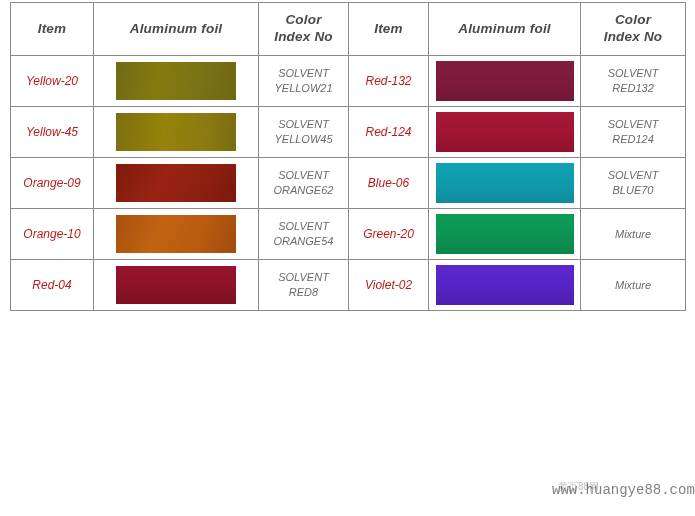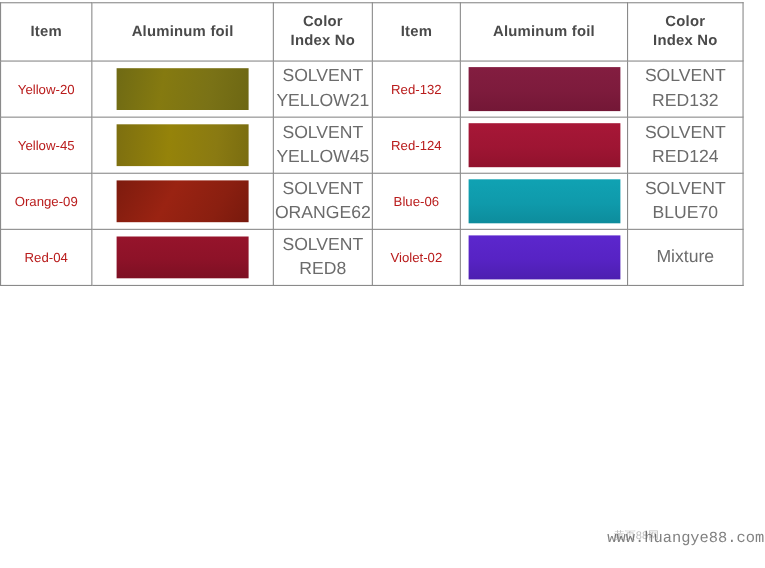--- a/index.html
+++ b/index.html
@@ -16,23 +16,24 @@
   }
   #sheet {
     position: relative;
     width: 695px;
     height: 516px;
     background: #ffffff;
   }
   table.color-table {
     border-collapse: collapse;
     table-layout: fixed;
-    margin-left: 0;
+    margin-left: 10px;
     margin-top: 2px;
     width: 675px;
+    font-style: italic;
   }
   table.color-table td,
   table.color-table th {
     border: 1px solid #8a8a8a;
     padding: 0;
     text-align: center;
     vertical-align: middle;
     background: #ffffff;
   }
   
@@ -56,21 +57,21 @@
   }
   tbody tr {
     height: 51px;
   }
   td.item-cell {
     font-size: 12px;
     color: #b91c1c;
     white-space: nowrap;
   }
   td.index-cell {
-    font-size: 16px;
+    font-size: 11px;
     color: #6b6b6b;
     line-height: 1.35;
   }
   td.index-cell .idx-line {
     display: block;
   }
   td.foil-cell {
     padding: 0;
   }
   .swatch-wrap {
@@ -215,20 +216,41 @@
             <div class="swatch-wrap">
               <div class="swatch wide" style="background: linear-gradient(rgb(16, 162, 179) 0%, rgb(15, 154, 171) 55%, rgb(13, 140, 156) 100%);"></div>
             </div>
           </td>
           <td class="index-cell">
             <span class="idx-line">SOLVENT</span>
             <span class="idx-line">BLUE70</span>
           </td>
         </tr>
         <tr>
+          <td class="item-cell">Orange-10</td>
+          <td class="foil-cell">
+            <div class="swatch-wrap">
+              <div class="swatch" style="background: linear-gradient(110deg, rgb(168, 80, 14) 0%, rgb(192, 100, 18) 35%, rgb(184, 90, 16) 70%, rgb(160, 76, 14) 100%);"></div>
+            </div>
+          </td>
+          <td class="index-cell">
+            <span class="idx-line">SOLVENT</span>
+            <span class="idx-line">ORANGE54</span>
+          </td>
+          <td class="item-cell">Green-20</td>
+          <td class="foil-cell">
+            <div class="swatch-wrap">
+              <div class="swatch wide" style="background: linear-gradient(rgb(14, 156, 87) 0%, rgb(13, 148, 82) 55%, rgb(11, 133, 73) 100%);"></div>
+            </div>
+          </td>
+          <td class="index-cell">
+            <span class="idx-line">Mixture</span>
+          </td>
+        </tr>
+        <tr>
           <td class="item-cell">Red-04</td>
           <td class="foil-cell">
             <div class="swatch-wrap">
               <div class="swatch" style="background: linear-gradient(rgb(150, 20, 43) 0%, rgb(141, 18, 40) 55%, rgb(125, 16, 35) 100%);"></div>
             </div>
           </td>
           <td class="index-cell">
             <span class="idx-line">SOLVENT</span>
             <span class="idx-line">RED8</span>
           </td>

